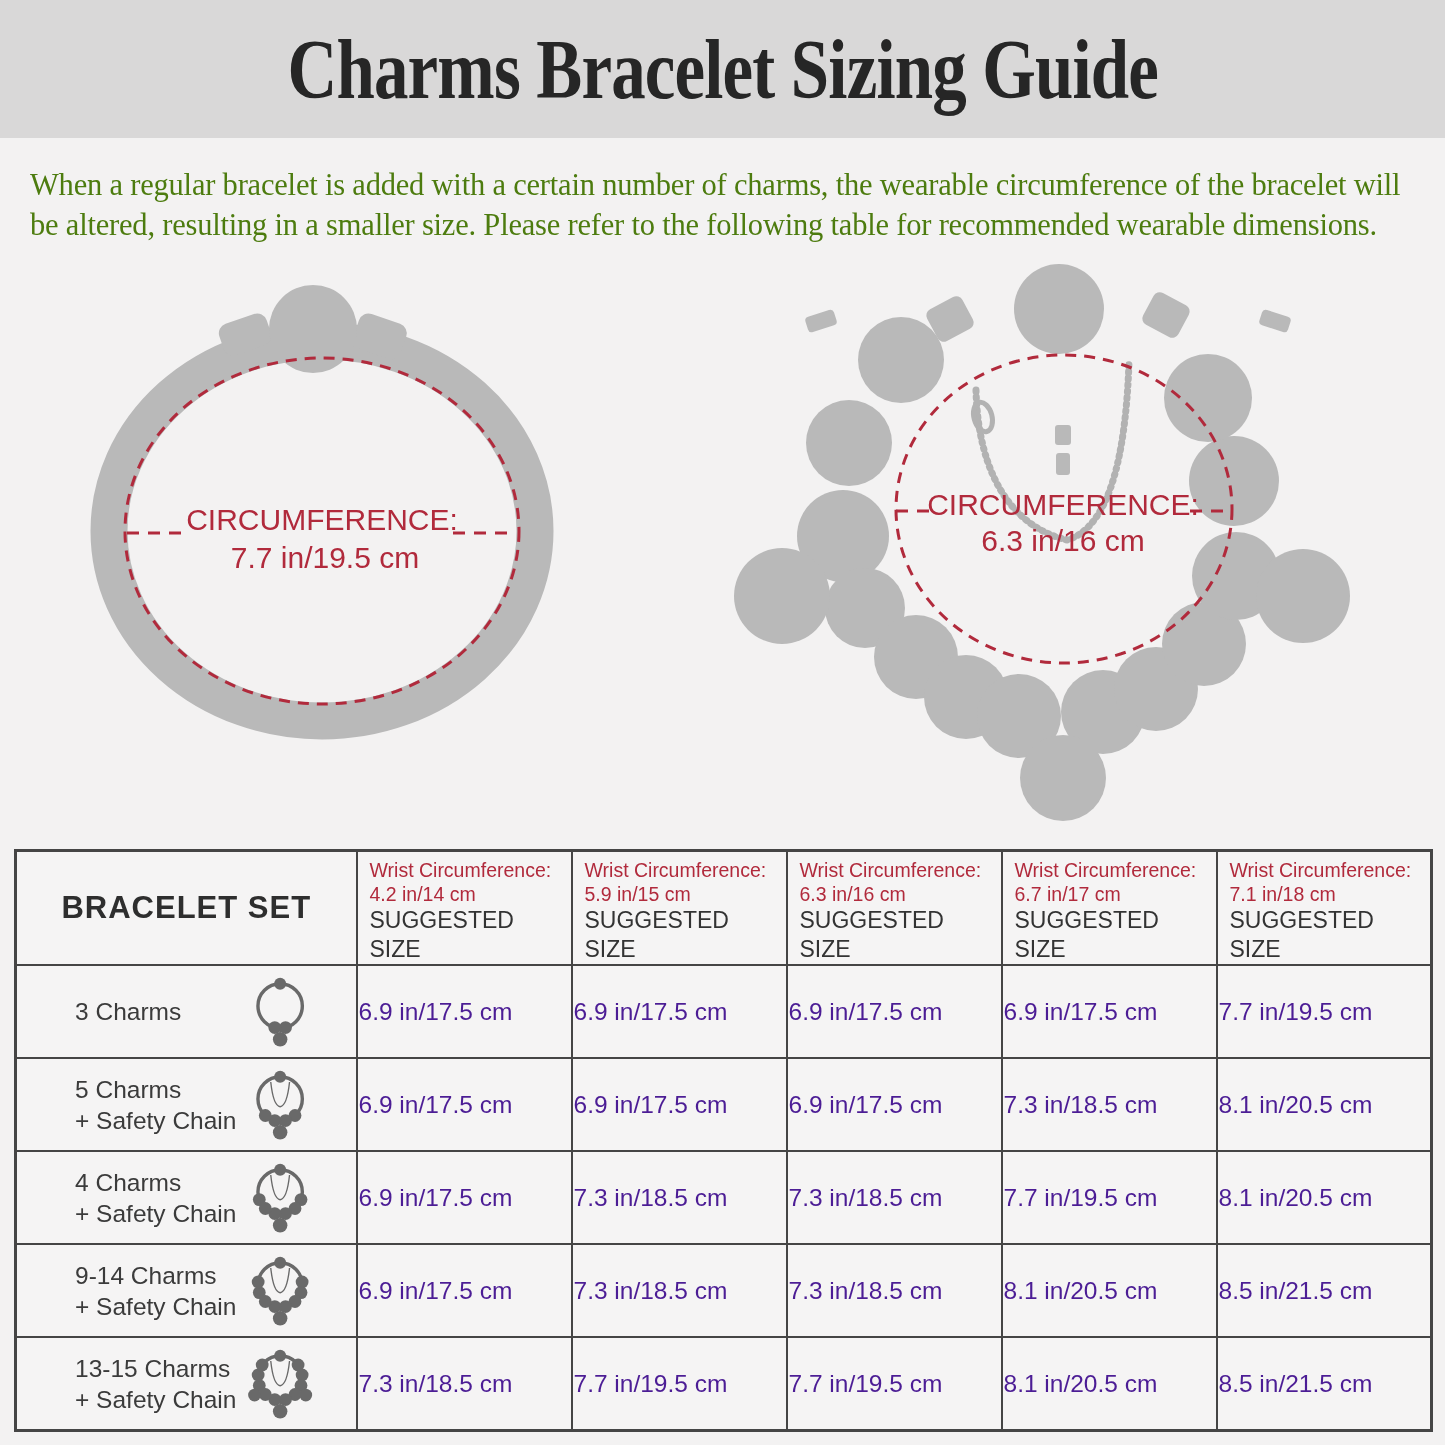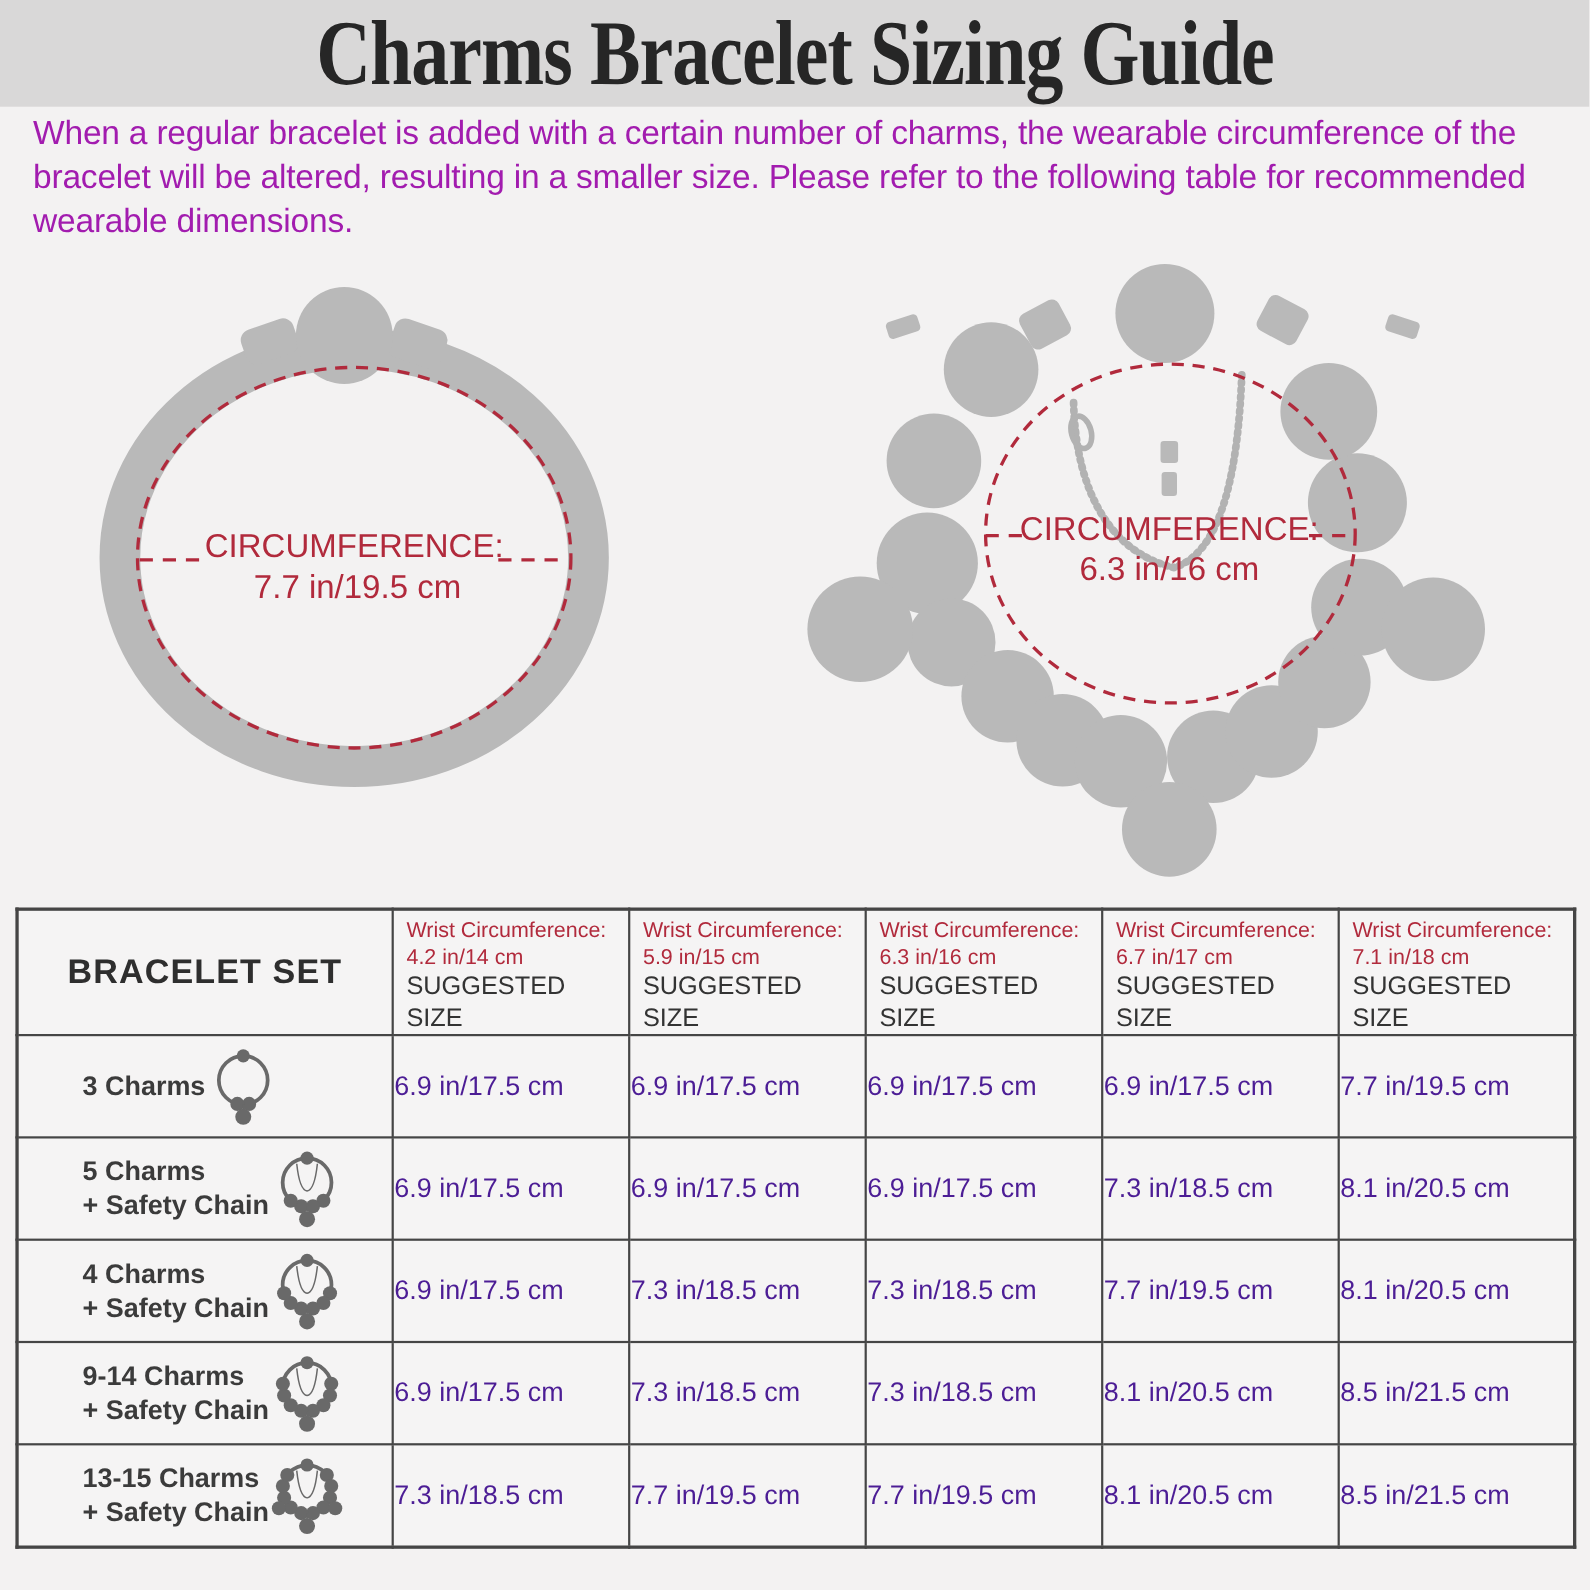--- a/index.html
+++ b/index.html
@@ -4,32 +4,32 @@
 <style>
   html,body{margin:0;padding:0;}
   body{
     width:1445px;height:1445px;overflow:hidden;
     background:#f3f2f2;
     font-family:"Liberation Sans", sans-serif;
     color:#3a3a3a;
   }
   
   .band{
-    height:97px;background:#d9d8d8;
+    height:138px;background:#d9d8d8;
     display:flex;align-items:center;justify-content:center;
   }
   .band h1{
     margin:0;font-family:"Liberation Serif", serif;font-weight:600;
     font-size:84px;color:#262626;letter-spacing:-1px;white-space:nowrap;
     transform:scaleX(0.82);transform-origin:center;
   }
   
   .intro{
-    margin:4px 28px 0 30px;width:1390px;
-    font-size:30.5px;line-height:40px;color:#a21caf;letter-spacing:-0.2px;
+    margin:27px 28px 0 30px;width:1390px;
+    font-size:30.5px;line-height:40px;color:#4d7c0f;letter-spacing:-0.2px;font-family:Liberation Serif, serif;
   }
   
   .diagrams{display:block;width:1445px;height:600px;margin-top:4px;}
   .red-dash{stroke:#b12a3c;stroke-width:3;fill:none;}
   .red-label{fill:#b12a3c;font-size:30px;font-family:"Liberation Sans",sans-serif;text-anchor:middle;}
   .silh{fill:#b9b9b9;}
   .silh-stroke{stroke:#b9b9b9;fill:none;}
   
   table.sizing{
     border-collapse:collapse;table-layout:fixed;
@@ -49,21 +49,21 @@
     font-weight:400;text-align:left;padding:6px 8px 0 12px;
   }
   th.wrist-th .red-line{display:block;color:#b12a3c;font-size:19.5px;line-height:24px;}
   th.wrist-th .sugg-line{display:block;color:#333;font-size:23px;line-height:29px;margin-top:0;}
   td.size-cell{
     text-align:left;font-size:24.5px;color:#4c1d95;height:89px;
   }
   td.label-td{
     padding:0 40px 0 58px;height:89px;
   }
-  .label-wrap{display:flex;align-items:center;justify-content:flex-start;height:100%;font-weight:bold;}
+  .label-wrap{display:flex;align-items:center;justify-content:space-between;height:100%;}
   .label-lines{font-size:24.5px;line-height:31px;color:#3b3b3b;}
   .row-icon{overflow:visible;flex:0 0 auto;}
 </style>
 </head>
 <body>
 
 <div class="band">
   <h1>Charms Bracelet Sizing Guide</h1>
 </div>
 

